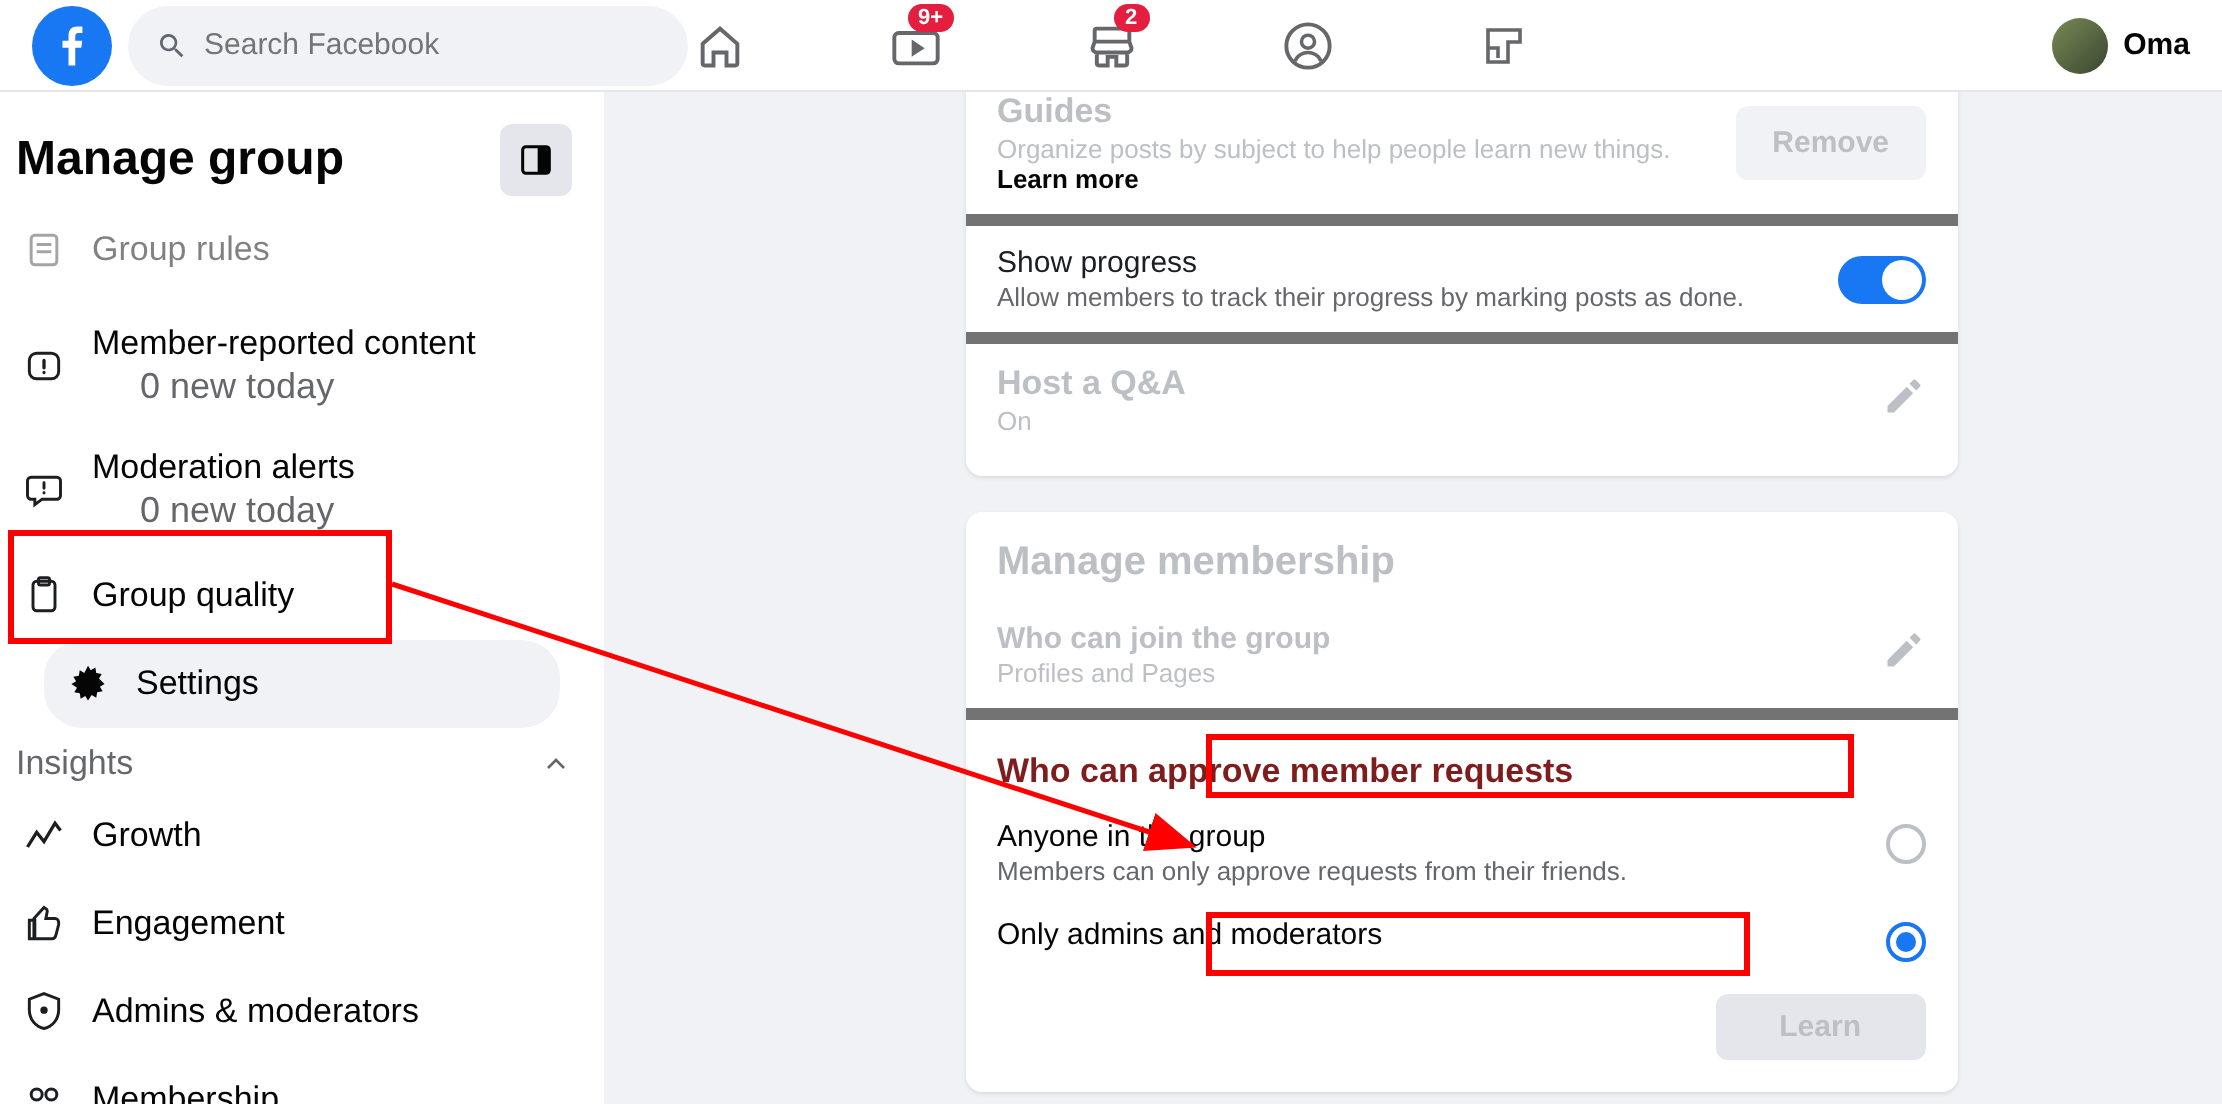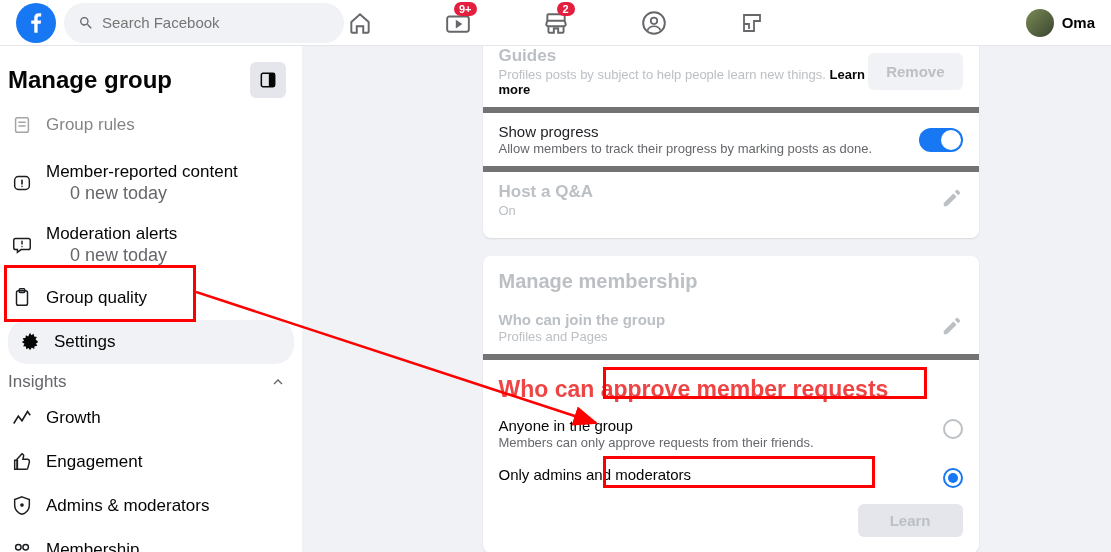--- a/index.html
+++ b/index.html
@@ -20,21 +20,21 @@
     .avatar { width: 28px; height: 28px; border-radius: 50%; background: linear-gradient(135deg, #7a8a55, #3a4530); }
     .user-name { font-size: 15px; font-weight: 600; color: #050505; margin-left: 4px; }
 
     
     .sidebar { position: absolute; top: 46px; left: 0; width: 302px; background: #fff; height: calc(100% - 46px); padding: 8px 0; }
     .sidebar-header { display: flex; align-items: center; justify-content: space-between; padding: 8px 16px 14px 8px; }
     .sidebar-title { font-size: 24px; font-weight: 700; color: #050505; }
     .sidebar-btn { width: 36px; height: 36px; background: #e4e6eb; border-radius: 6px; display: flex; align-items: center; justify-content: center; cursor: pointer; }
     .sidebar-btn svg { fill: #050505; }
     .side-item { display: flex; align-items: center; padding: 10px 16px 10px 10px; cursor: pointer; gap: 12px; min-height: 44px; }
-    .side-item.active { background: #f0f2f5; border-radius: 19px; margin: 0 8px; }
+    .side-item.active { background: #f0f2f5; border-radius: 19px; margin: 0 22px; }
     .side-icon { width: 24px; height: 24px; display: flex; align-items: center; justify-content: center; }
     .side-icon svg { fill: #1c1e21; }
     .side-text { display: flex; flex-direction: column; }
     .side-label { font-size: 17px; color: #050505; }
     .side-sub { font-size: 18px; color: #65676b; margin-top: 1px; margin-left: 24px; }
     .section-header { display: flex; justify-content: space-between; align-items: center; padding: 8px 16px 4px 8px; }
     .section-label { font-size: 17px; color: #65676b; }
     .cut-top { padding-top: 0; margin-top: -4px; }
     .cut-top .side-label { font-size: 17px; color: #050505; opacity: 0.5; }
 
@@ -65,21 +65,21 @@
     .option-row .row-title { font-size: 17px; font-weight: 600; color: #050505; }
     .radio { width: 20px; height: 20px; border: 2px solid #bcc0c4; border-radius: 50%; margin-top: 2px; cursor: pointer; flex-shrink: 0; }
     .radio.checked { border-color: #1877f2; position: relative; }
     .radio.checked::after { content: ''; position: absolute; width: 10px; height: 10px; background: #1877f2; border-radius: 50%; top: 3px; left: 3px; }
 
     .actions { display: flex; justify-content: flex-end; gap: 8px; padding: 10px 16px 0; }
     .btn-cancel { background: transparent; border: none; color: #1877f2; font-size: 15px; font-weight: 600; padding: 8px 14px; cursor: pointer; }
     .btn-save { background: #e4e6eb; border: none; color: #bcc0c4; font-size: 15px; font-weight: 600; padding: 8px 32px; border-radius: 6px; }
 
     .section-title-row { padding: 16px 16px 4px; }
-    .section-title-row .row-title { font-size: 23px; font-weight: 600; color: #ef4444; }
+    .section-title-row .row-title { font-size: 17px; font-weight: 600; color: #7f1d1d; }
   </style>
 </head>
 <body>
 
 <div class="top-nav">
   <div class="fb-logo">
     <svg width="26" height="26" viewBox="0 0 24 24">
         <path d="M13.5 21v-8.2h2.8l.4-3.2h-3.2V7.5c0-.9.3-1.5 1.6-1.5h1.7V3.1C16.5 3 15.5 3 14.4 3c-2.4 0-4 1.4-4 4v2.6H7.6v3.2h2.8V21h3.1z"></path>
       </svg>
   </div>
@@ -247,21 +247,21 @@
       </div>
   </div>
 </div>
 
 <div class="main">
 
   <div class="card first">
     <div class="card-row">
       <div class="row-text">
         <div class="row-title muted">Guides</div>
-        <div class="row-desc muted"><span>Profiles posts by subject to help people learn new things. </span><span class="learn-more">Learn more</span></div>
+        <div class="row-desc muted"><span>Organize posts by subject to help people learn new things. </span><span class="learn-more">Learn more</span></div>
       </div>
       <button class="remove-btn">Remove</button>
     </div>
     <div class="card-row">
       <div class="row-text">
         <div class="row-title" style="font-size:15px; font-weight:400">Show progress</div>
         <div class="row-desc">Allow members to track their progress by marking posts as done.</div>
       </div>
       <div class="toggle"></div>
     </div>

